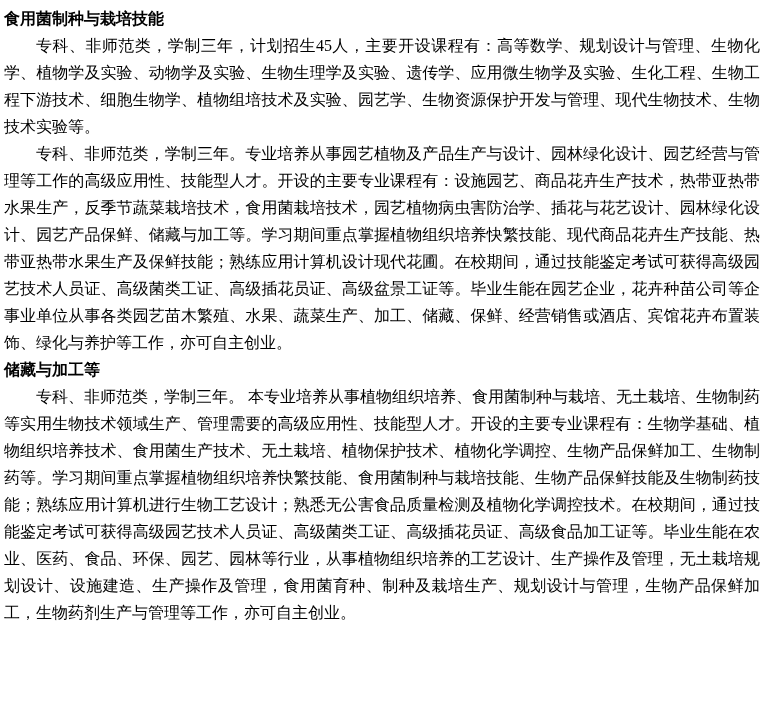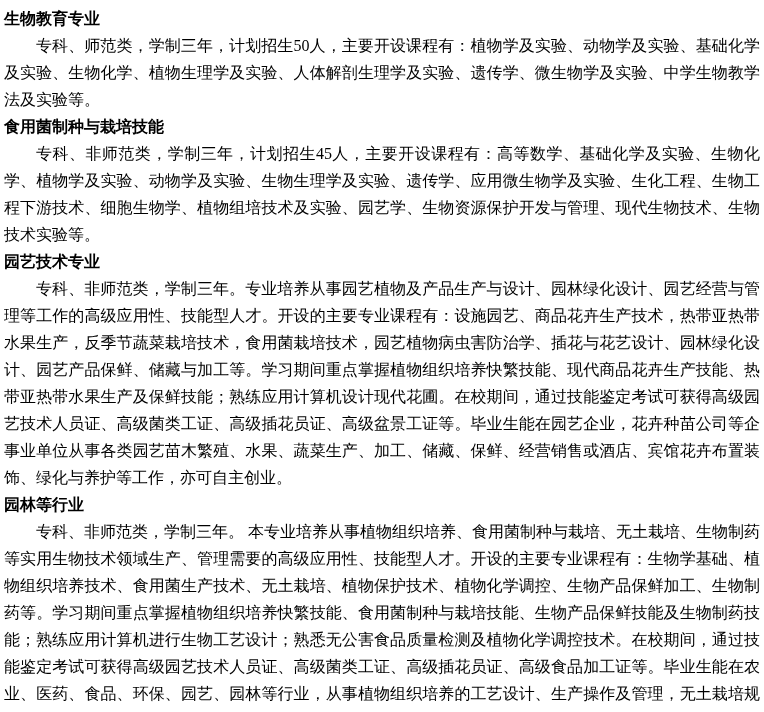--- a/index.html
+++ b/index.html
@@ -36,33 +36,28 @@
     text-indent: 2em;
     text-align: justify;
     color: #000000;
   }
 </style>
 </head>
 <body>
 
 <div class="doc">
 
+
   <section>
-    <h3 class="section-heading">生物教育专业</h3>
-    <p class="section-paragraph">专科、师范类，学制三年，计划招生50人，主要开设课程有：植物学及实验、动物学及实验、基础化学及实验、生物化学、植物生理学及实验、人体解剖生理学及实验、遗传学、微生物学及实验、中学生物教学法及实验等。</p>
+    <h3 class="section-heading">食用菌制种与栽培技能</h3>
+    <p class="section-paragraph">专科、非师范类，学制三年，计划招生45人，主要开设课程有：高等数学、规划设计与管理、生物化学、植物学及实验、动物学及实验、生物生理学及实验、遗传学、应用微生物学及实验、生化工程、生物工程下游技术、细胞生物学、植物组培技术及实验、园艺学、生物资源保护开发与管理、现代生物技术、生物技术实验等。</p>
   </section>
 
   <section>
-    <h3 class="section-heading">食用菌制种与栽培技能</h3>
-    <p class="section-paragraph">专科、非师范类，学制三年，计划招生45人，主要开设课程有：高等数学、基础化学及实验、生物化学、植物学及实验、动物学及实验、生物生理学及实验、遗传学、应用微生物学及实验、生化工程、生物工程下游技术、细胞生物学、植物组培技术及实验、园艺学、生物资源保护开发与管理、现代生物技术、生物技术实验等。</p>
-  </section>
-
-  <section>
-    <h3 class="section-heading">园艺技术专业</h3>
     <p class="section-paragraph">专科、非师范类，学制三年。专业培养从事园艺植物及产品生产与设计、园林绿化设计、园艺经营与管理等工作的高级应用性、技能型人才。开设的主要专业课程有：设施园艺、商品花卉生产技术，热带亚热带水果生产，反季节蔬菜栽培技术，食用菌栽培技术，园艺植物病虫害防治学、插花与花艺设计、园林绿化设计、园艺产品保鲜、储藏与加工等。学习期间重点掌握植物组织培养快繁技能、现代商品花卉生产技能、热带亚热带水果生产及保鲜技能；熟练应用计算机设计现代花圃。在校期间，通过技能鉴定考试可获得高级园艺技术人员证、高级菌类工证、高级插花员证、高级盆景工证等。毕业生能在园艺企业，花卉种苗公司等企事业单位从事各类园艺苗木繁殖、水果、蔬菜生产、加工、储藏、保鲜、经营销售或酒店、宾馆花卉布置装饰、绿化与养护等工作，亦可自主创业。</p>
   </section>
 
   <section>
-    <h3 class="section-heading">园林等行业</h3>
+    <h3 class="section-heading">储藏与加工等</h3>
     <p class="section-paragraph">专科、非师范类，学制三年。 本专业培养从事植物组织培养、食用菌制种与栽培、无土栽培、生物制药等实用生物技术领域生产、管理需要的高级应用性、技能型人才。开设的主要专业课程有：生物学基础、植物组织培养技术、食用菌生产技术、无土栽培、植物保护技术、植物化学调控、生物产品保鲜加工、生物制药等。学习期间重点掌握植物组织培养快繁技能、食用菌制种与栽培技能、生物产品保鲜技能及生物制药技能；熟练应用计算机进行生物工艺设计；熟悉无公害食品质量检测及植物化学调控技术。在校期间，通过技能鉴定考试可获得高级园艺技术人员证、高级菌类工证、高级插花员证、高级食品加工证等。毕业生能在农业、医药、食品、环保、园艺、园林等行业，从事植物组织培养的工艺设计、生产操作及管理，无土栽培规划设计、设施建造、生产操作及管理，食用菌育种、制种及栽培生产、规划设计与管理，生物产品保鲜加工，生物药剂生产与管理等工作，亦可自主创业。</p>
   </section>
 
 </div>
 
 </body></html>

